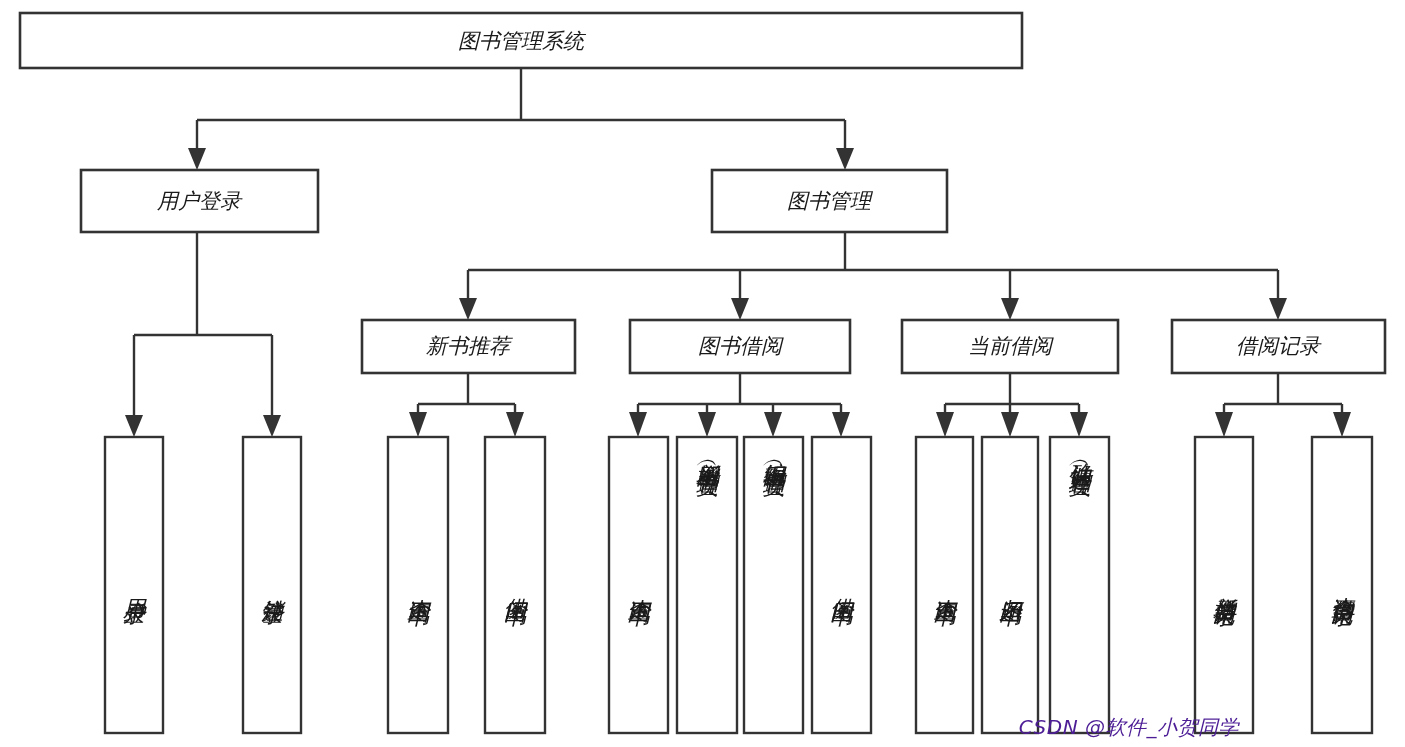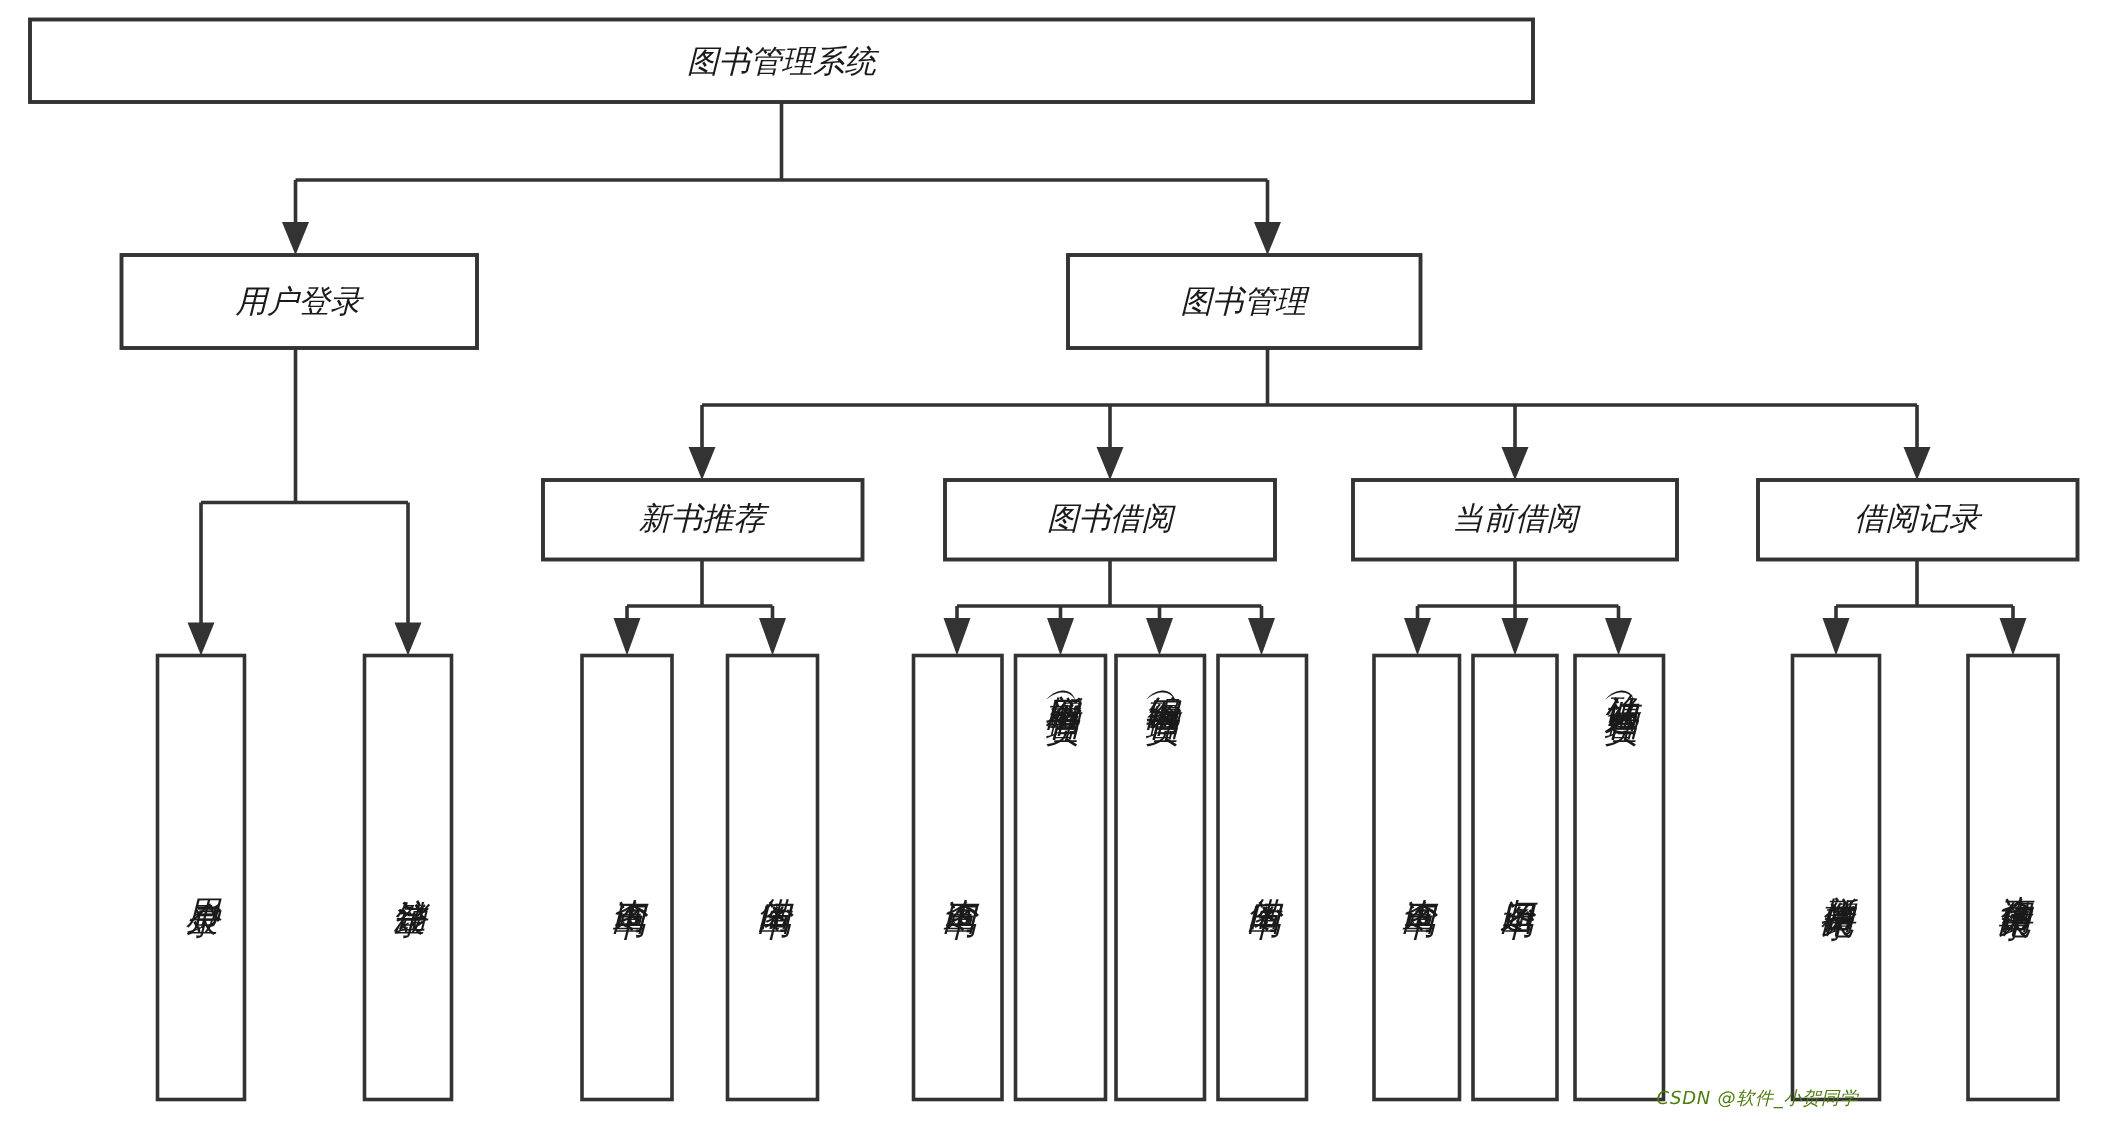--- a/index.html
+++ b/index.html
@@ -68,22 +68,22 @@
     letter-spacing: 2px;
     color: #1a1a1a;
     white-space: nowrap;
     text-align: center;
   }
   .watermark {
     position: absolute;
     right: 16px;
     bottom: 6px;
     font-family: "DejaVu Sans", "Liberation Sans", sans-serif;
-    font-size: 12px;
-    color: #4d7c0f;
+    font-size: 20px;
+    color: #4c1d95;
     letter-spacing: 0.5px;
     white-space: nowrap;
   }
 </style>
 </head>
 <body>
 
 <div id="diagram-root">
 
   <svg class="flow" viewBox="0 0 1405 747" xmlns="http://www.w3.org/2000/svg">

